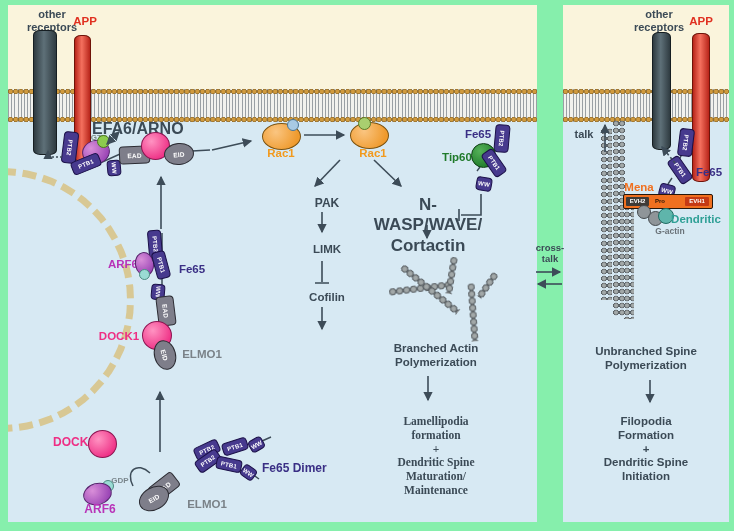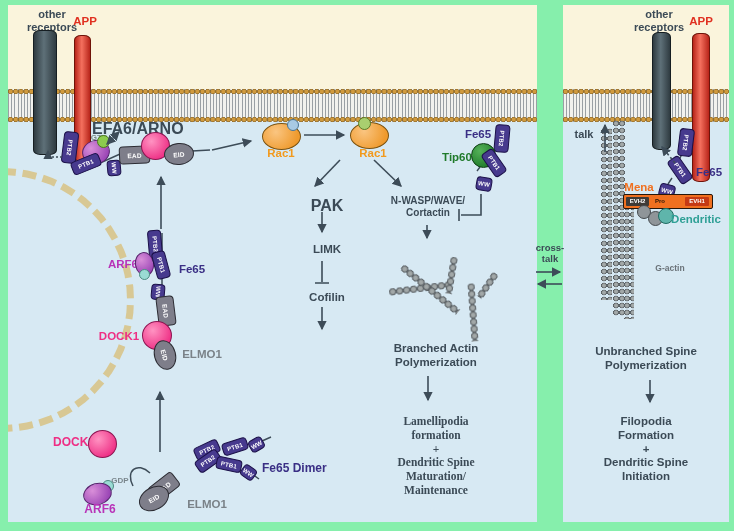--- a/index.html
+++ b/index.html
@@ -81,24 +81,24 @@
     <div class="crc" style="left:350px;top:112px;width:11px;height:11px;background:#a9cf6f;border:1.2px solid #5a7a26;"></div>
     <div class="lbl" style="left:344px;top:142px;width:42px;font-size:11.5px;color:#f29a1d;">Rac1</div>
 
     <div class="lbl" style="left:449px;top:123px;width:42px;font-size:11.5px;color:#3a2f85;">Fe65</div>
     <div class="dom" style="left:480px;top:126px;width:26px;height:13px;transform:rotate(95deg);">PTB2</div>
     <div class="lbl" style="left:428px;top:146px;width:42px;font-size:11.5px;color:#1f7a2a;">Tip60</div>
     <div class="crc grnc" style="left:463px;top:138px;width:23px;height:23px;"></div>
     <div class="dom" style="left:472px;top:151px;width:26px;height:12px;transform:rotate(55deg);">PTB1</div>
     <div class="dom" style="left:468px;top:172px;width:14px;height:12px;transform:rotate(10deg);">WW</div>
 
-    <div class="lbl" style="left:297px;top:191px;width:44px;font-size:16px;">PAK</div>
+    <div class="lbl" style="left:297px;top:191px;width:44px;font-size:12px;">PAK</div>
     <div class="lbl" style="left:295px;top:238px;width:48px;font-size:11.5px;">LIMK</div>
     <div class="lbl" style="left:292px;top:286px;width:54px;font-size:11.5px;">Cofilin</div>
-    <div class="lbl" style="left:360px;top:190px;width:120px;font-size:10px;">N-WASP/WAVE/
+    <div class="lbl" style="left:360px;top:190px;width:120px;font-size:17px;">N-WASP/WAVE/
 Cortactin</div>
     <div class="lbl" style="left:348px;top:337px;width:160px;font-size:11.5px;">Branched Actin
 Polymerization</div>
     <div class="lbl" style="left:358px;top:410px;width:140px;font-size:11.5px;font-family:Liberation Serif, serif;">Lamellipodia
 formation
 +
 Dendritic Spine
 Maturation/
 Maintenance</div>
 
@@ -167,21 +167,21 @@
     <div class="lbl" style="left:56px;top:176px;width:40px;font-size:11.5px;color:#f07020;">Mena</div>
     <div class="mena" style="left:60px;top:189px;width:88px;height:13px;">
       <div class="mseg" style="left:2px;top:1.5px;width:23px;height:9px;background:#3f3a36;">EVH2</div>
       <div class="mseg" style="left:28px;top:1.5px;width:16px;height:9px;color:#26160a;">Pro</div>
       <div class="mseg" style="left:61px;top:1.5px;width:24px;height:9px;background:#c53a14;">EVH1</div>
     </div>
     <div class="crc" style="left:74px;top:200px;width:12px;height:12px;background:#8f9599;border:1.3px solid #44494d;"></div>
     <div class="crc" style="left:85px;top:206px;width:13px;height:13px;background:#8f9599;border:1.3px solid #44494d;"></div>
     <div class="crc" style="left:95px;top:203px;width:14px;height:14px;background:#5fb5ab;border:1.3px solid #1f6b62;"></div>
     <div class="lbl" style="left:105px;top:208px;width:56px;font-size:11.5px;color:#2fa096;">Dendritic</div>
-    <div class="lbl" style="left:83px;top:221px;width:48px;font-size:8.5px;color:#6a7278;margin-top:37px;">G-actin</div>
+    <div class="lbl" style="left:83px;top:221px;width:48px;font-size:8.5px;color:#6a7278;">G-actin</div>
 
     <div class="lbl" style="left:17px;top:340px;width:132px;font-size:11.5px;">Unbranched Spine
 Polymerization</div>
     <div class="lbl" style="left:23px;top:410px;width:120px;font-size:11.5px;">Filopodia
 Formation
 +
 Dendritic Spine
 Initiation</div>
   </div>
 

